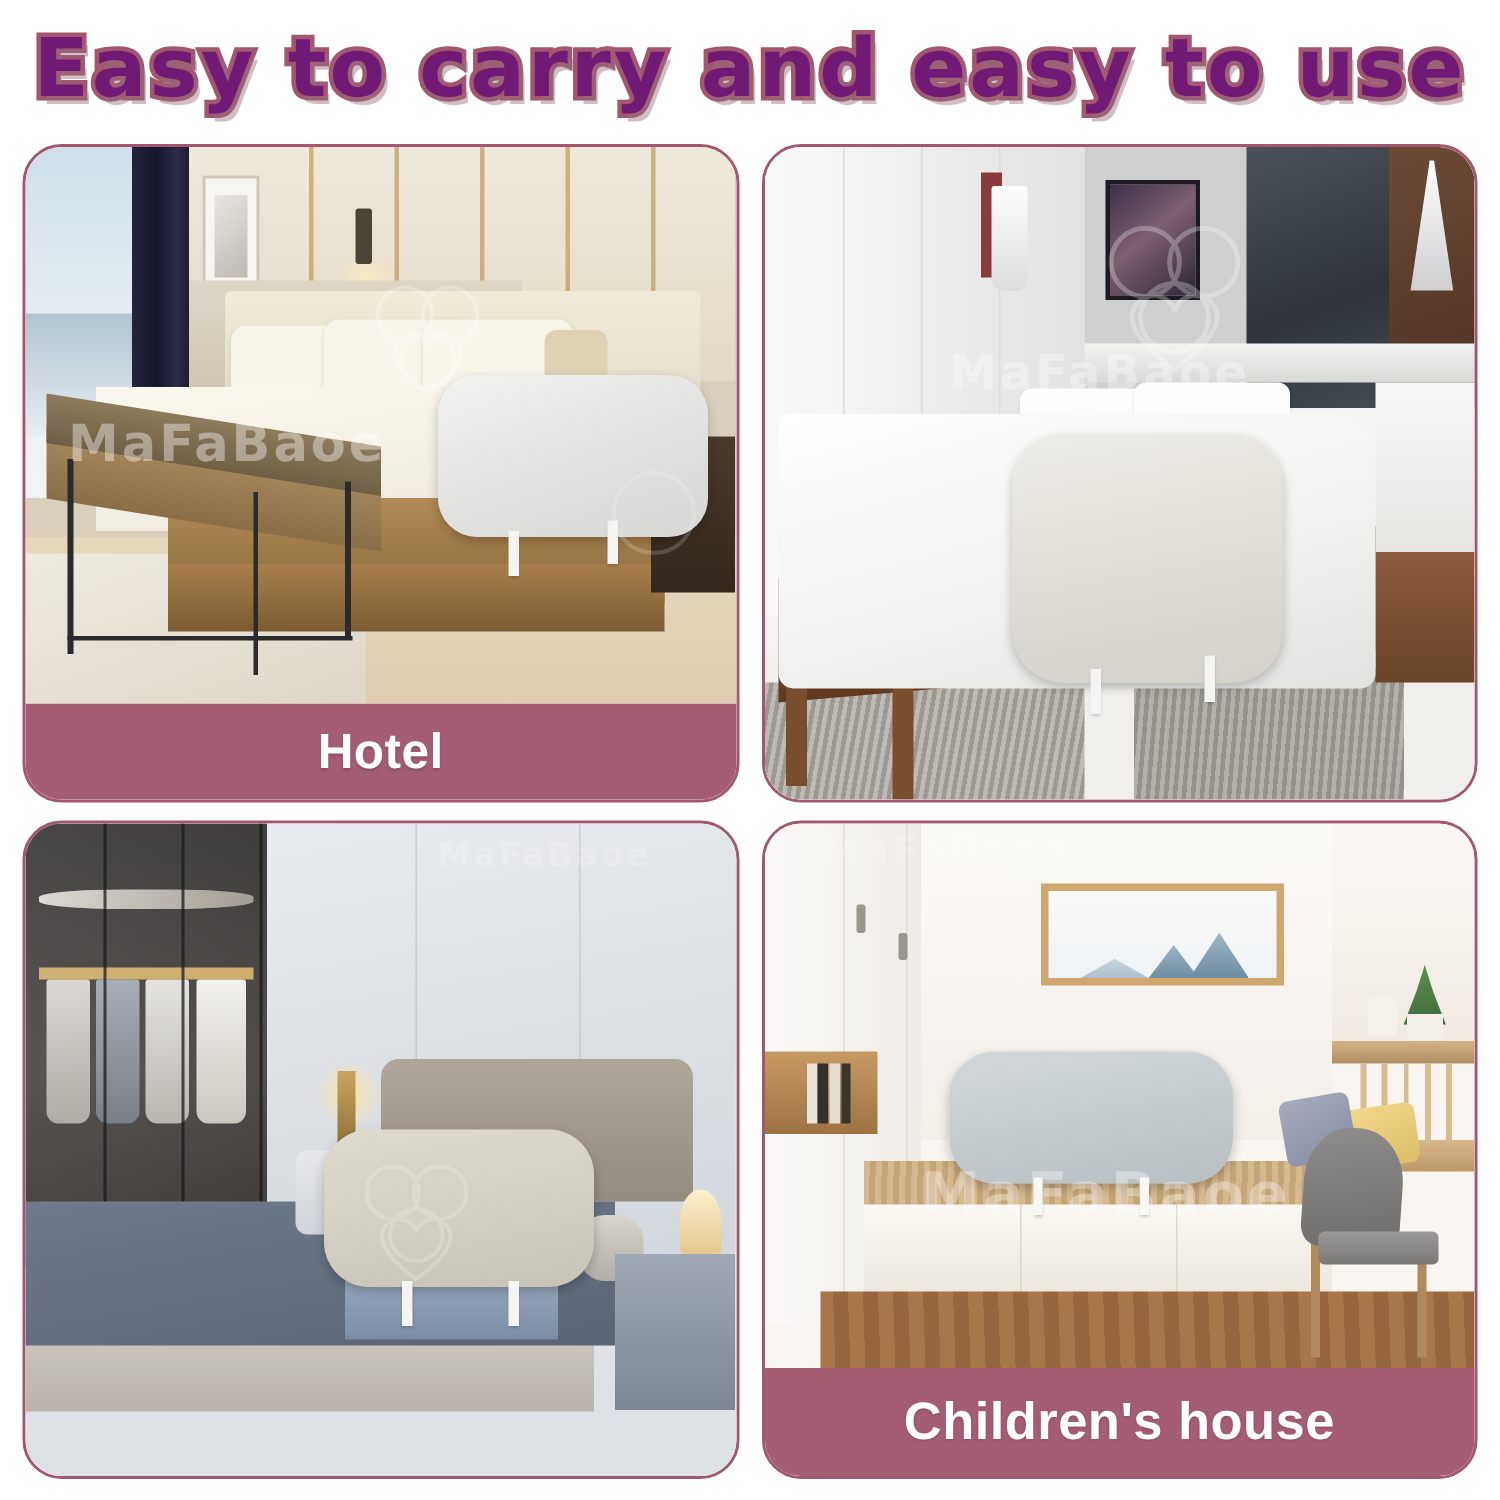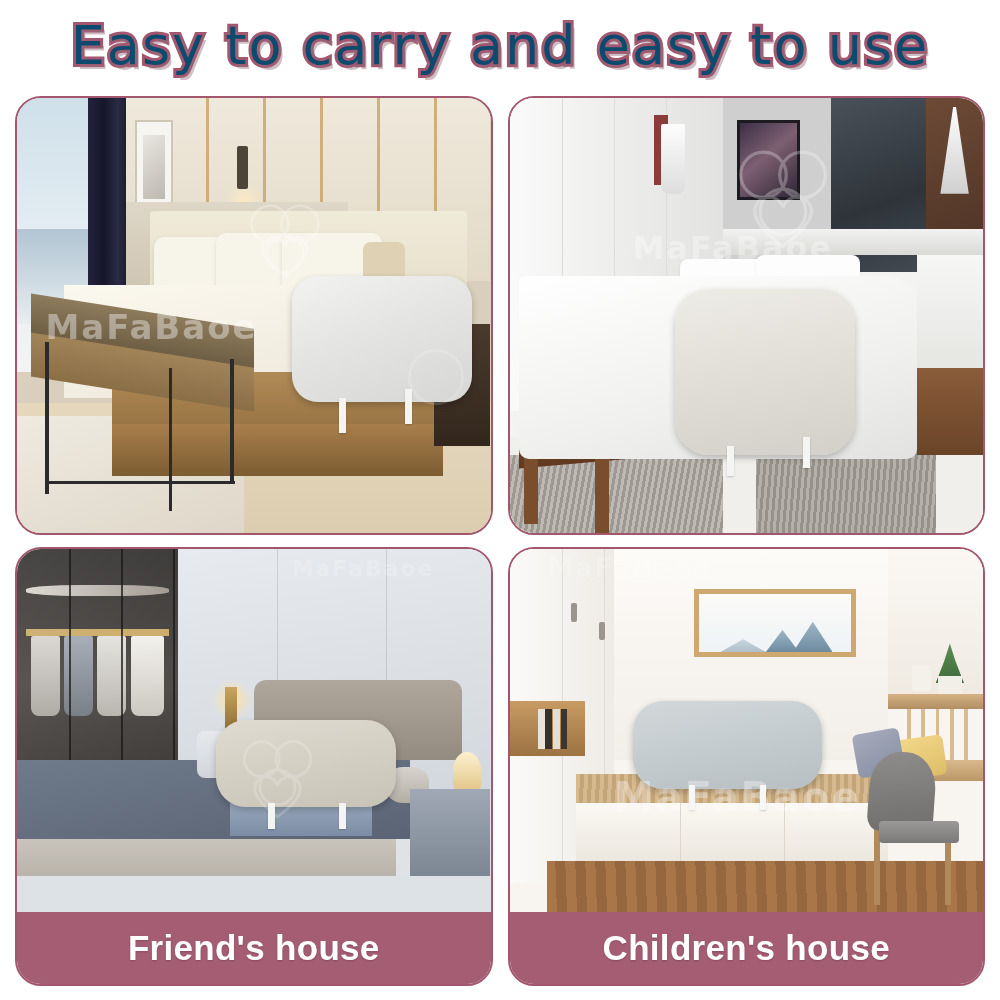--- a/index.html
+++ b/index.html
@@ -12,23 +12,23 @@
   }
 
   
   .headline-wrap{
     height:90px;
     display:flex;align-items:center;justify-content:center;
     position:relative;
   }
   .headline{
     font-size:54px;
-    font-weight:normal;
+    font-weight:bold;
     letter-spacing:2px;
-    color:#0c4a6e;
+    color:#701a75;
     -webkit-text-stroke:6px #a3576f;
     paint-order:stroke fill;
     text-shadow:4px 5px 0 rgba(150,110,125,.45);
     white-space:nowrap;
     font-family:"DejaVu Sans", sans-serif;
   }
 
   
   .grid{
     position:absolute;
@@ -326,20 +326,21 @@
             <path d="M60 96 C36 78 28 64 38 54 C46 46 58 52 60 60 C62 52 74 46 82 54 C92 64 84 78 60 96Z"></path>
           </g>
         </svg>
         <svg class="wm-logo" style="left:80%;top:55%;width:80px;height:80px" viewBox="0 0 120 110">
           <g fill="none" stroke="#ffffff" stroke-width="4" opacity=".5">
             <circle cx="60" cy="55" r="40"></circle>
           </g>
         </svg>
       </div>
     </div>
+    <div class="caption">Hotel</div>
   </div>
 
   <div class="card">
     <div class="photo">
       <div class="s2">
         <div class="layer wardrobe"></div>
         <div class="layer wline" style="left:11%"></div>
         <div class="layer wline" style="left:22%"></div>
         <div class="layer wline" style="left:33%"></div>
         <div class="layer graywall"></div>
@@ -418,21 +419,20 @@
           <g fill="none" stroke="#ffffff" stroke-width="3" opacity=".55">
             <circle cx="42" cy="30" r="20"></circle>
               <circle cx="78" cy="30" r="20"></circle>
             <circle cx="60" cy="62" r="20"></circle>
             <path d="M60 96 C36 78 28 64 38 54 C46 46 58 52 60 60 C62 52 74 46 82 54 C92 64 84 78 60 96Z"></path>
           </g>
         </svg>
         <div class="wm" style="left:58%;top:2%;font-size:22px;opacity:.5">MaFaBaoe</div>
       </div>
     </div>
-    <div class="caption">Friend's house</div>
   </div>
 
   <div class="card row2">
     <div class="photo">
       <div class="s4">
         <div class="layer backwall"></div>
         <div class="layer rightwall"></div>
         <div class="layer cab"></div>
         <div class="layer cabline" style="left:11%"></div>
         <div class="layer cabline" style="left:20%"></div>

